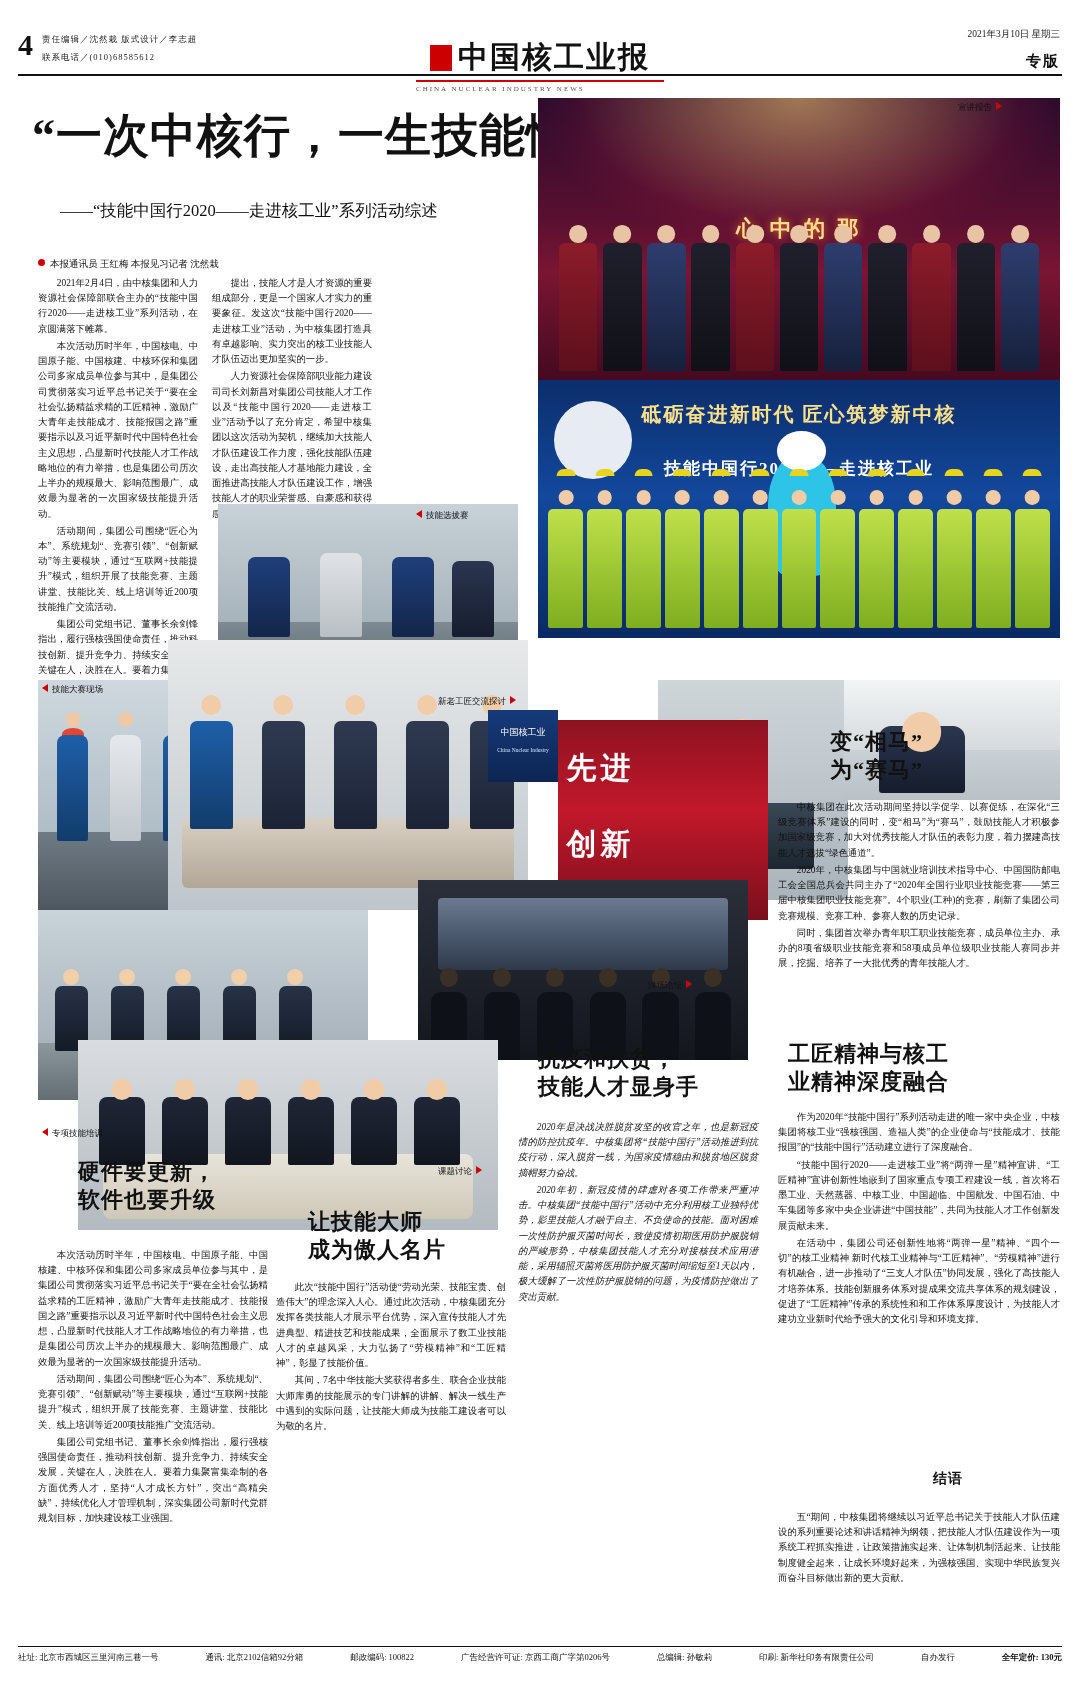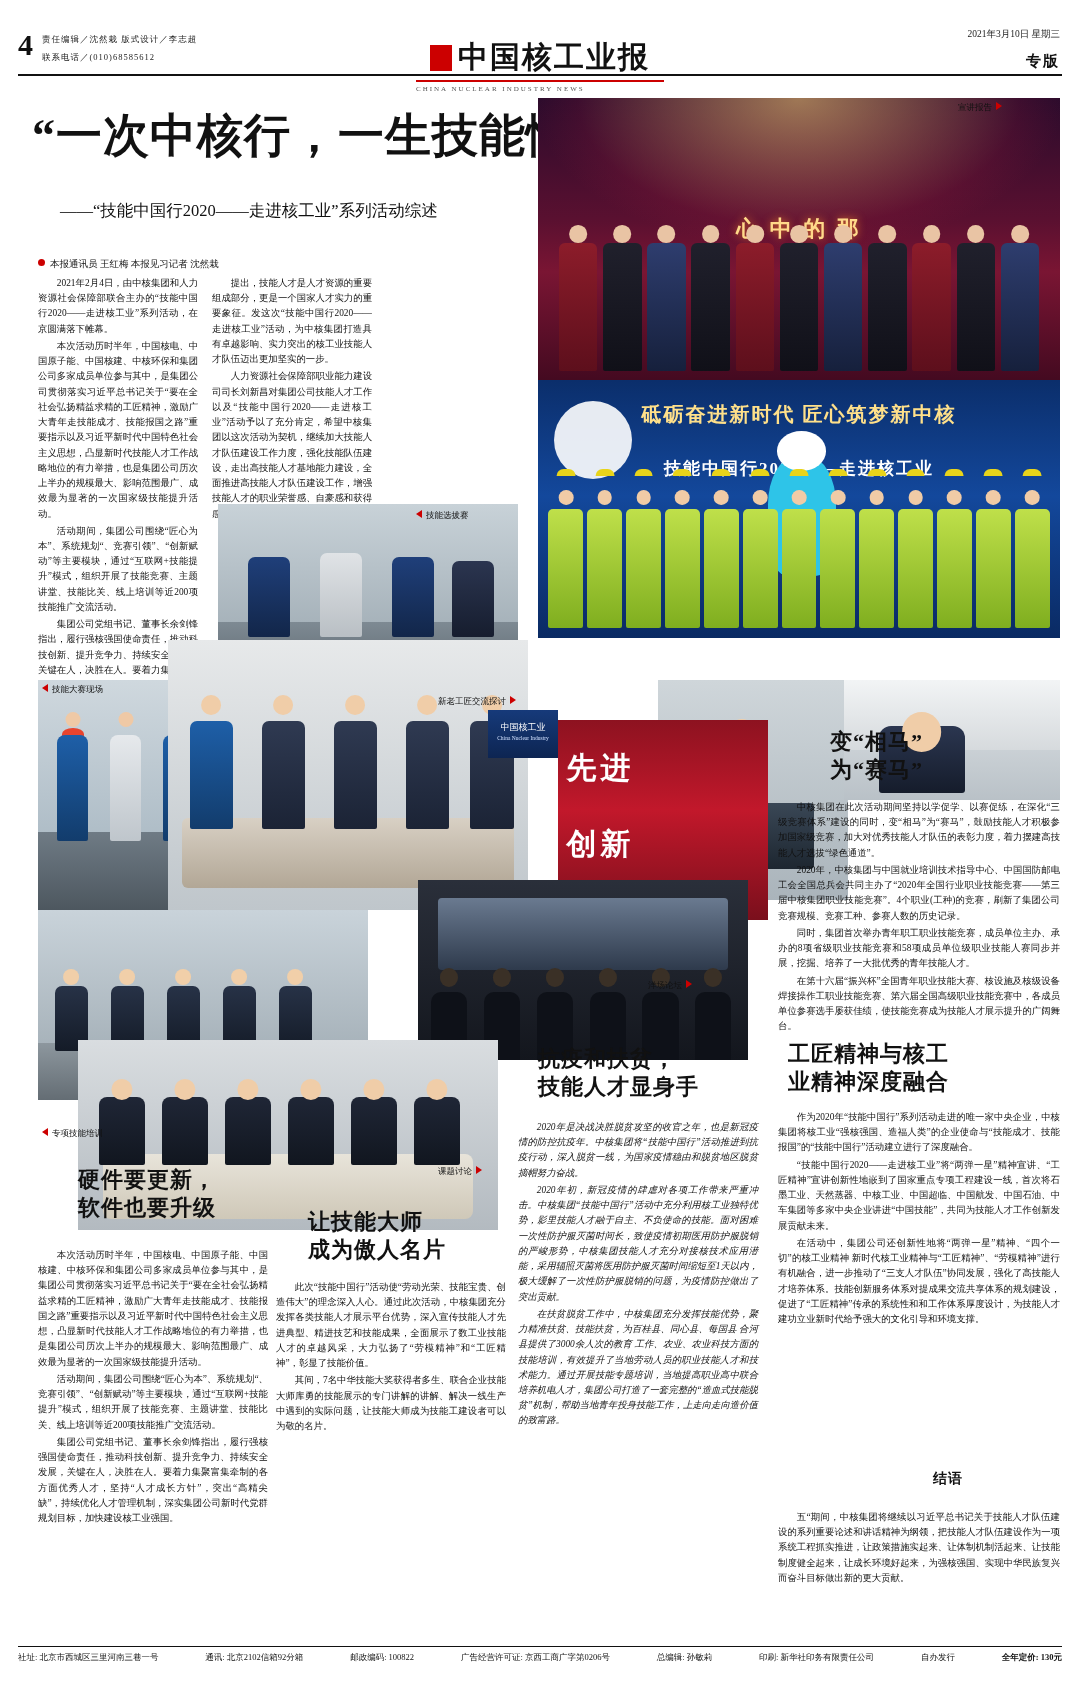--- a/index.html
+++ b/index.html
@@ -226,21 +226,21 @@
       <div class="m"></div>
       <div class="worker"></div>
     </div>
     <div class="cap right" style="left:890px;top:604px;"><span>扶贫走访</span><span class="tri"></span></div>
 
     <div class="photo ph-tall" style="left:826px;top:600px;width:216px;height:120px;">
       <div class="wall"></div>
       <div class="pers"></div>
     </div>
 
-    <div class="photo" style="left:470px;top:630px;width:70px;height:48px;background:linear-gradient(#163a7a,#0d2552);">
+    <div class="photo" style="left:470px;top:630px;width:70px;height:72px;background:linear-gradient(#163a7a,#0d2552);">
       <div style="position:absolute;left:6%;right:6%;top:22%;color:#fff;font-size:9px;text-align:center;">中国核工业</div>
       <div style="position:absolute;left:4%;right:4%;top:52%;color:#cfe0ff;font-size:5.5px;text-align:center;">China Nuclear Industry</div>
     </div>
 
     <div class="photo ph-red" style="left:540px;top:640px;width:210px;height:200px;">
       <div class="t">先进</div>
       <div class="t" style="top:52%;">创新</div>
     </div>
 
     <div class="photo ph-dark" style="left:400px;top:800px;width:330px;height:180px;">
@@ -276,44 +276,42 @@
     <div class="cap right" style="left:420px;top:1086px;"><span>课题讨论</span><span class="tri"></span></div>
 
     <div class="sec-h" style="left:812px;top:648px;width:230px;">
       <div>变“相马”</div>
       <div>为“赛马”</div>
     </div>
     <div class="col" style="left:760px;top:720px;width:282px;height:300px;">
       <p>中核集团在此次活动期间坚持以学促学、以赛促练，在深化“三级竞赛体系”建设的同时，变“相马”为“赛马”，鼓励技能人才积极参加国家级竞赛，加大对优秀技能人才队伍的表彰力度，着力摆建高技能人才选拔“绿色通道”。</p>
         <p>2020年，中核集团与中国就业培训技术指导中心、中国国防邮电工会全国总兵会共同主办了“2020年全国行业职业技能竞赛——第三届中核集团职业技能竞赛”。4个职业(工种)的竞赛，刷新了集团公司竞赛规模、竞赛工种、参赛人数的历史记录。</p>
         <p>同时，集团首次举办青年职工职业技能竞赛，成员单位主办、承办的8项省级职业技能竞赛和58项成员单位级职业技能人赛同步并展，挖掘、培养了一大批优秀的青年技能人才。</p>
-        <p>在第十六届“振兴杯”全国青年职业技能大赛、核设施及核级设备焊接操作工职业技能竞赛、第六届全国高级职业技能竞赛中，各成员单位参赛选手屡获佳绩，使技能竞赛成为技能人才展示提升的广阔舞台。</p>
     </div>
 
     <div class="sec-h" style="left:770px;top:960px;width:272px;">
       <div>工匠精神与核工</div>
       <div>业精神深度融合</div>
     </div>
     <div class="col" style="left:760px;top:1030px;width:282px;height:480px;">
       <p>作为2020年“技能中国行”系列活动走进的唯一家中央企业，中核集团将核工业“强核强国、造福人类”的企业使命与“技能成才、技能报国”的“技能中国行”活动建立进行了深度融合。</p>
         <p>“技能中国行2020——走进核工业”将“两弹一星”精神宣讲、“工匠精神”宣讲创新性地嵌到了国家重点专项工程建设一线，首次将石墨工业、天然蒸器、中核工业、中国超临、中国航发、中国石油、中车集团等多家中央企业讲进“中国技能”，共同为技能人才工作创新发展贡献未来。</p>
         <p>在活动中，集团公司还创新性地将“两弹一星”精神、“四个一切”的核工业精神 新时代核工业精神与“工匠精神”、“劳模精神”进行有机融合，进一步推动了“三支人才队伍”协同发展，强化了高技能人才培养体系。技能创新服务体系对提成果交流共享体系的规划建设，促进了“工匠精神”传承的系统性和和工作体系厚度设计，为技能人才建功立业新时代给予强大的文化引导和环境支撑。</p>
     </div>
 
     <div class="sec-h" style="left:520px;top:965px;width:230px;">
       <div>抗疫和扶贫，</div>
       <div>技能人才显身手</div>
     </div>
     <div class="col" style="left:500px;top:1040px;width:240px;height:460px;font-style:italic;">
       <p>2020年是决战决胜脱贫攻坚的收官之年，也是新冠疫情的防控抗疫年。中核集团将“技能中国行”活动推进到抗疫行动，深入脱贫一线，为国家疫情稳由和脱贫地区脱贫摘帽努力奋战。</p>
         <p>2020年初，新冠疫情的肆虐对各项工作带来严重冲击。中核集团“技能中国行”活动中充分利用核工业独特优势，影里技能人才融于自主、不负使命的技能。面对困难一次性防护服灭菌时间长，致使疫情初期医用防护服脱销的严峻形势，中核集团技能人才充分对接核技术应用潜能，采用辐照灭菌将医用防护服灭菌时间缩短至1天以内，极大缓解了一次性防护服脱销的问题，为疫情防控做出了突出贡献。</p>
-        <p>在扶贫脱贫工作中，中核集团充分发挥技能优势，聚力精准扶贫、技能扶贫，为百桂县、同心县、每国县 合河县提供了3000余人次的教育 工作、农业、农业科技方面的技能培训，有效提升了当地劳动人员的职业技能人才和技术能力。通过开展技能专题培训，当地提高职业高中联合培养机电人才，集团公司打造了一套完整的“造血式技能脱贫”机制，帮助当地青年投身技能工作，上走向走向造价值的致富路。</p>
-    </div>
-
-    <div class="sec-h" style="left:60px;top:1078px;width:230px;margin-top:8px;">
+    </div>
+
+    <div class="sec-h" style="left:60px;top:1078px;width:230px;">
       <div>硬件要更新，</div>
       <div>软件也要升级</div>
     </div>
     <div class="col" style="left:20px;top:1168px;width:230px;height:340px;">
       <p>本次活动历时半年，中国核电、中国原子能、中国核建、中核环保和集团公司多家成员单位参与其中，是集团公司贯彻落实习近平总书记关于“要在全社会弘扬精益求精的工匠精神，激励广大青年走技能成才、技能报国之路”重要指示以及习近平新时代中国特色社会主义思想，凸显新时代技能人才工作战略地位的有力举措，也是集团公司历次上半办的规模最大、影响范围最广、成效最为显著的一次国家级技能提升活动。</p>
         <p>活动期间，集团公司围绕“匠心为本”、系统规划“、竞赛引领”、“创新赋动”等主要模块，通过“互联网+技能提升”模式，组织开展了技能竞赛、主题讲堂、技能比关、线上培训等近200项技能推广交流活动。</p>
         <p>集团公司党组书记、董事长余剑锋指出，履行强核强国使命责任，推动科技创新、提升竞争力、持续安全发展，关键在人，决胜在人。要着力集聚富集牵制的各方面优秀人才，坚持“人才成长方针”，突出“高精尖缺”，持续优化人才管理机制，深实集团公司新时代党群规划目标，加快建设核工业强国。</p>
     </div>
 
     <div class="sec-h" style="left:290px;top:1128px;width:230px;">

